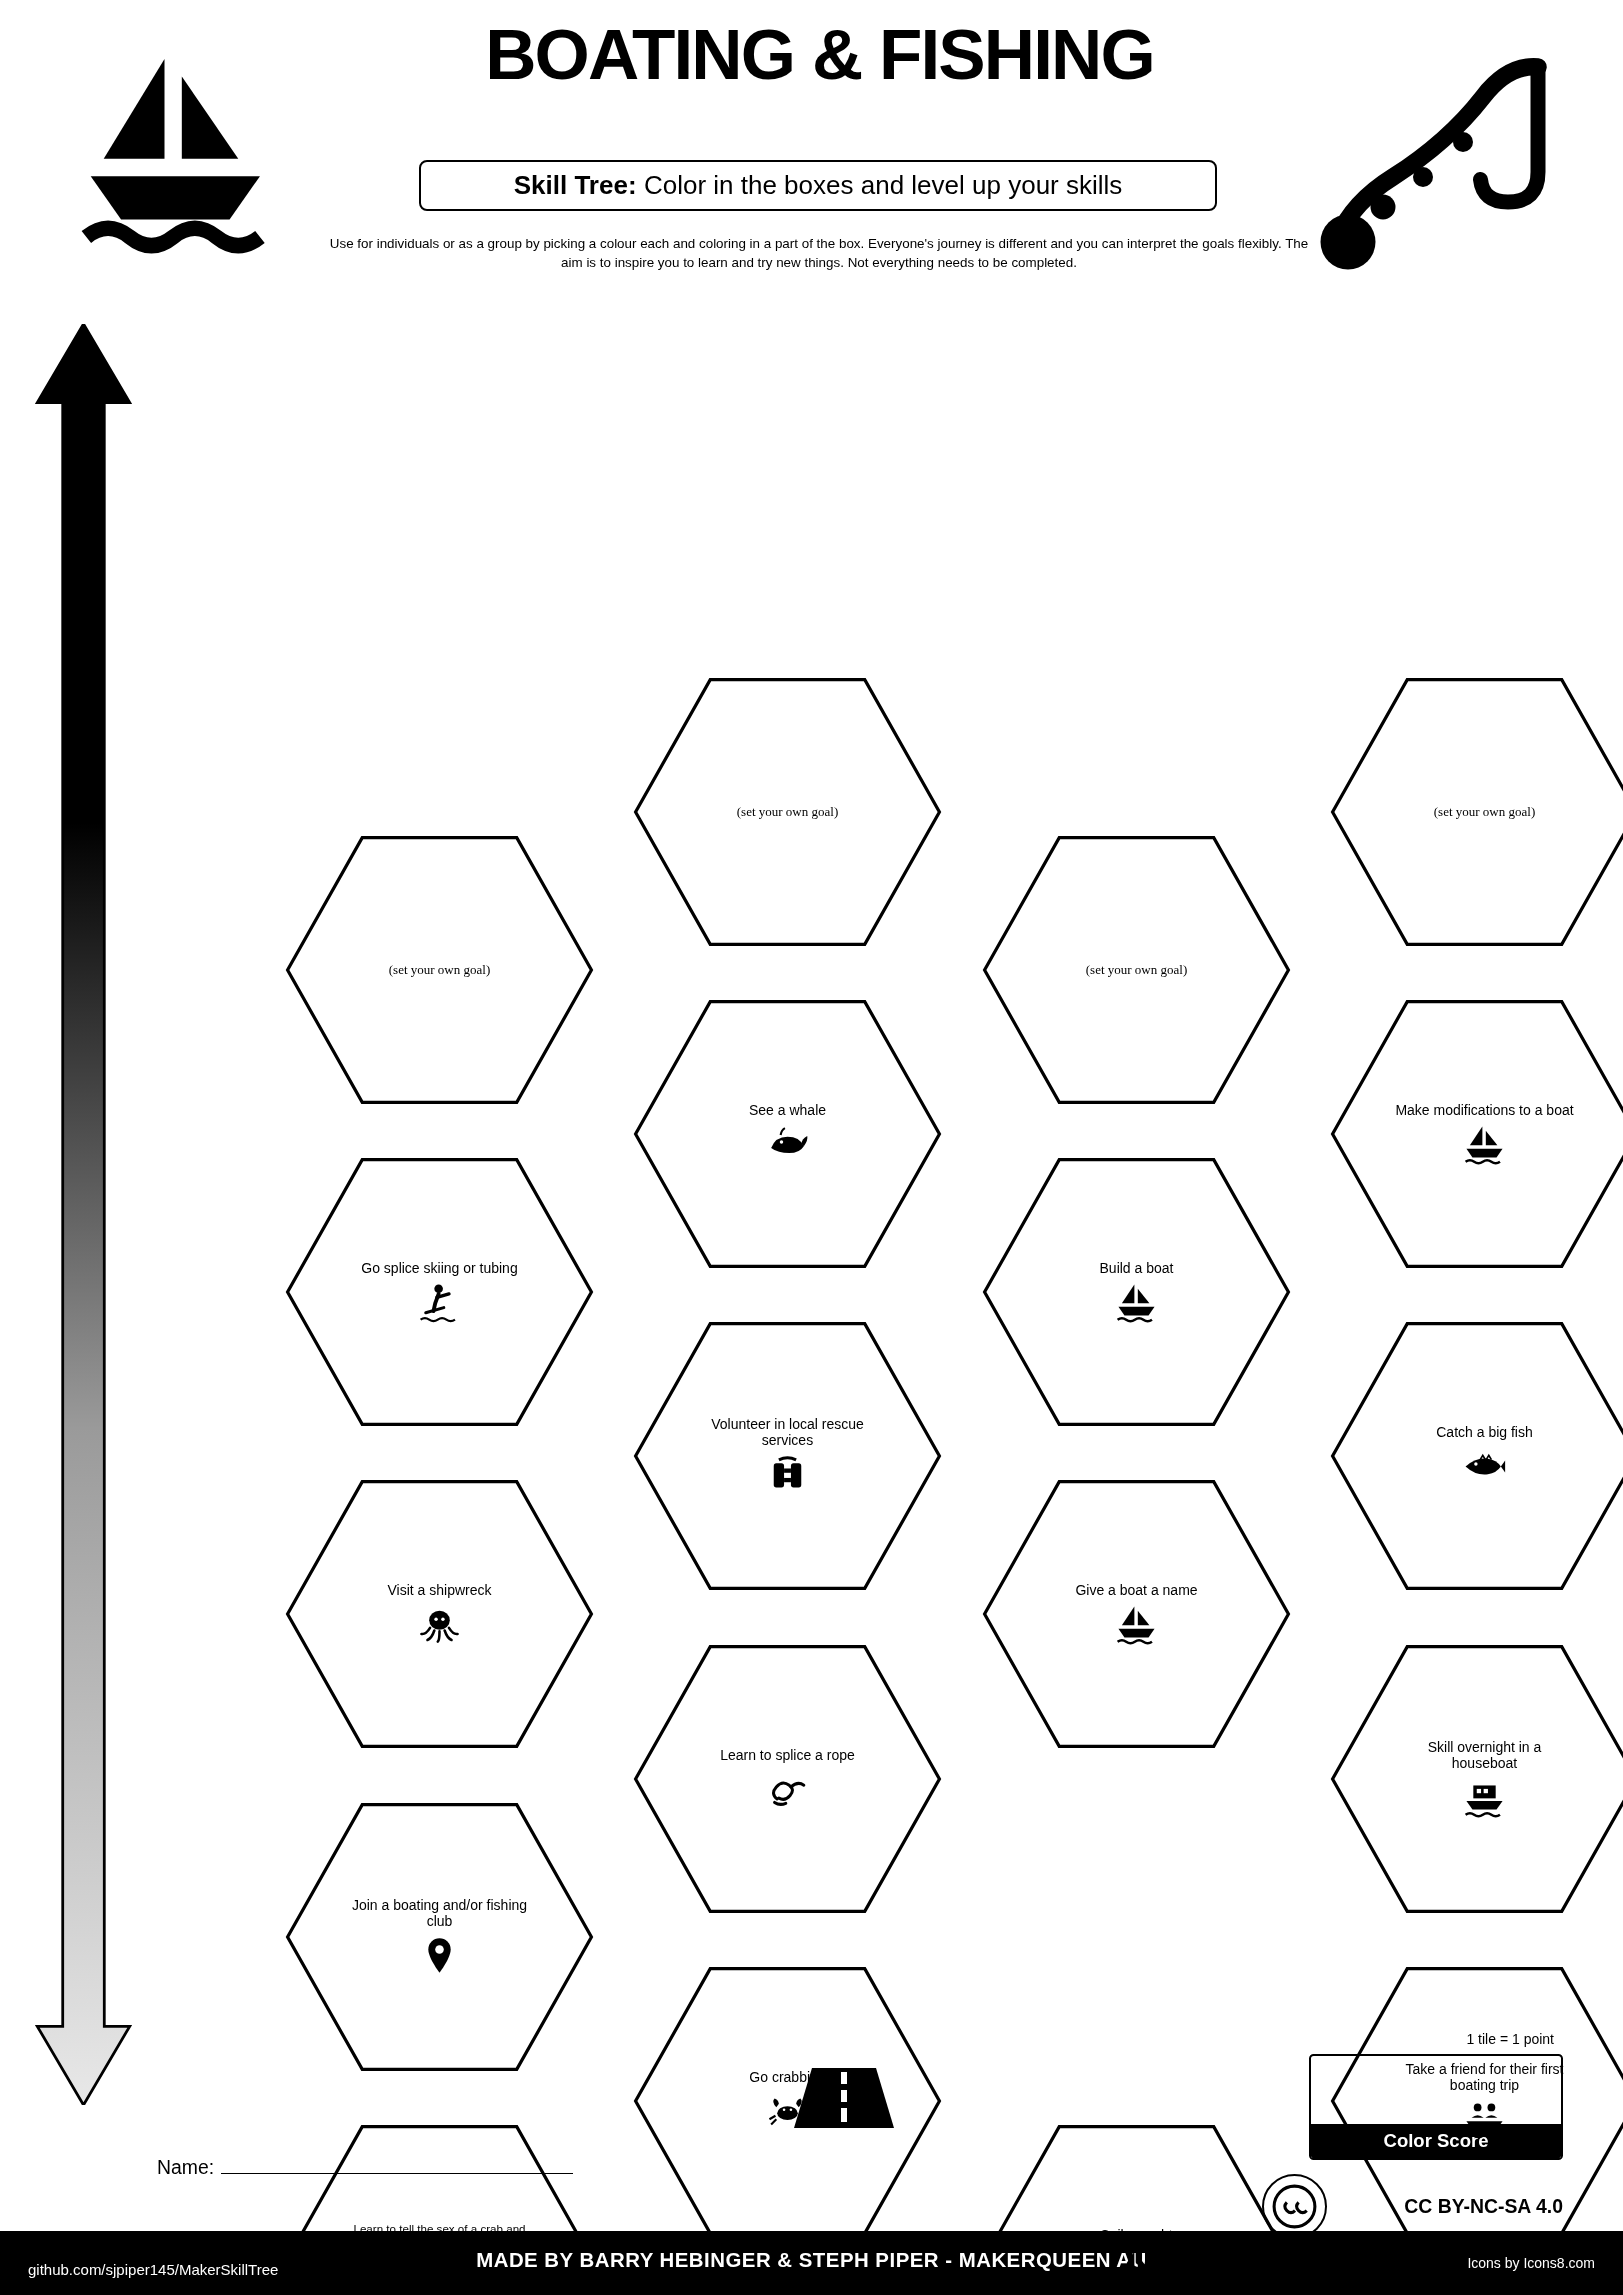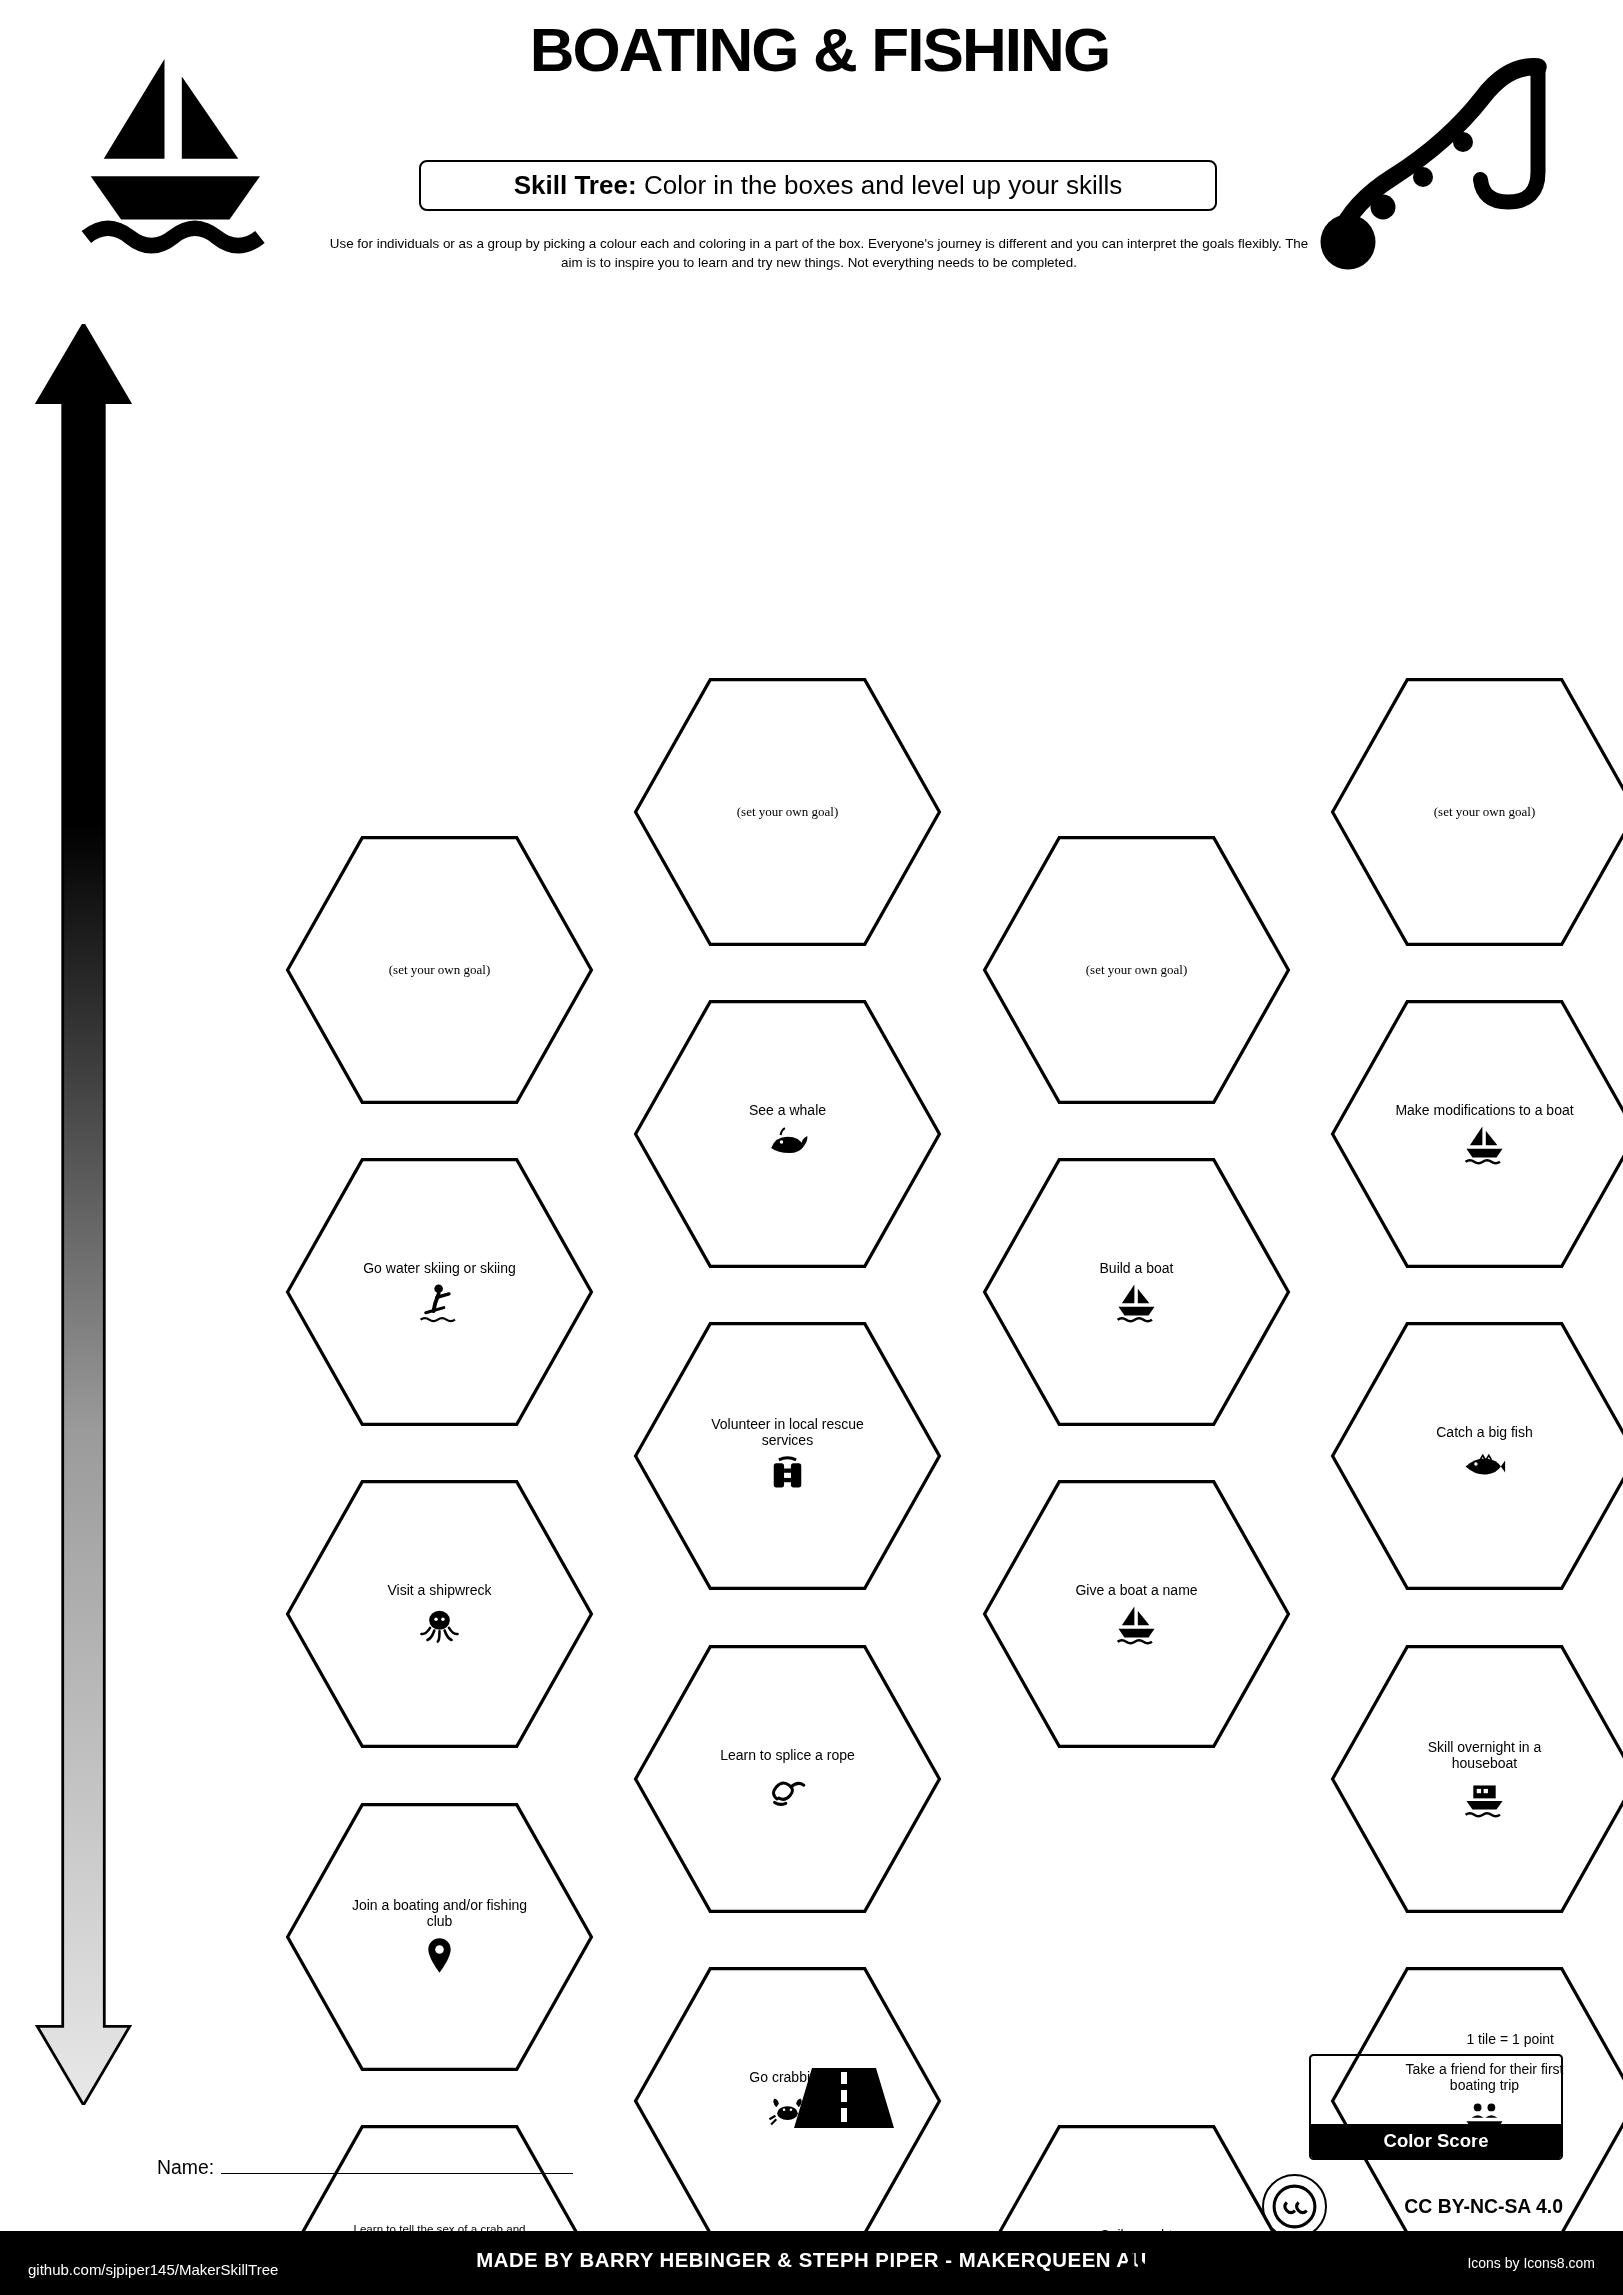--- a/index.html
+++ b/index.html
@@ -29,21 +29,21 @@
   #rod-logo {
     position: absolute;
     right: 65px; top: 42px;
     width: 250px; height: 250px;
   }
   #title {
     position: absolute;
     left: 315px; top: 18.5px;
     width: 1009px;
     text-align: center;
-    font-size: 62px;
+    font-size: 71px;
     font-weight: bold;
     letter-spacing: -1.9px;
     line-height: 1;
   }
   #subtitle-bar {
     position: absolute;
     left: 419px; top: 160px;
     width: 798px; height: 51px;
     border: 2.8px solid #000;
     border-radius: 8px;
@@ -262,21 +262,21 @@
     <div class="hex blank" style="left: 285px; top: 835px; width: 309px; height: 270px;">
       <svg class="hexbg" viewBox="0 0 480 416" preserveAspectRatio="none">
         <polygon points="120,4 360,4 476,208 360,412 120,412 4,208" fill="#ffffff" stroke="#000000" stroke-width="5"></polygon>
       </svg>
       <div class="txt">(set your own goal)</div>
     </div>
     <div class="hex" style="left: 285px; top: 1157px; width: 309px; height: 270px;">
       <svg class="hexbg" viewBox="0 0 480 416" preserveAspectRatio="none">
         <polygon points="120,4 360,4 476,208 360,412 120,412 4,208" fill="#ffffff" stroke="#000000" stroke-width="5"></polygon>
       </svg>
-      <div class="txt">Go water skiing or skiing</div>
+      <div class="txt">Go splice skiing or tubing</div>
       <div class="ic">
         <svg viewBox="0 0 100 100">
           <circle cx="48" cy="18" r="10" fill="#000"></circle>
           <path d="M48 30 L40 52 L36 70" stroke="#000" stroke-width="9" fill="none" stroke-linecap="round"></path>
           <path d="M44 38 L72 30" stroke="#000" stroke-width="8" stroke-linecap="round"></path>
           <path d="M18 74 L60 62" stroke="#000" stroke-width="7" stroke-linecap="round"></path>
           <path d="M6 90 q10 -7 20 0 t20 0 t20 0 t20 0" stroke="#000" stroke-width="5" fill="none"></path>
         </svg>
       </div>
     </div>

